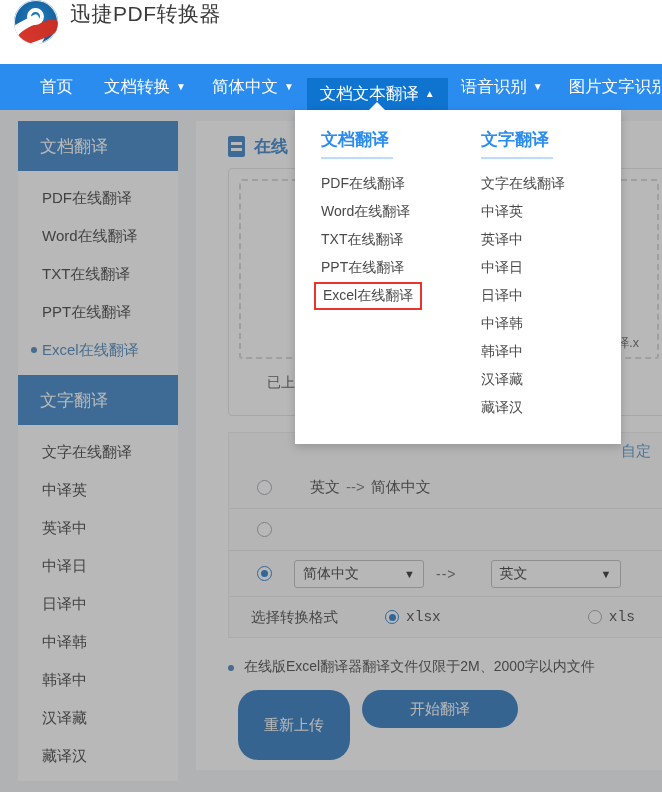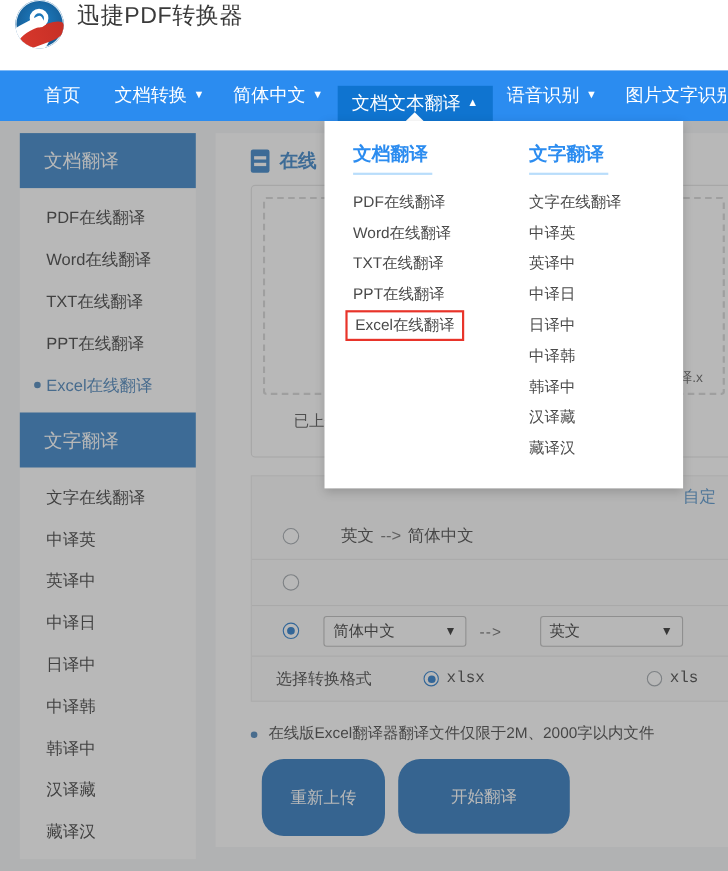--- a/index.html
+++ b/index.html
@@ -382,21 +382,21 @@
     color: #fff;
     border-radius: 20px;
     height: 38px;
     display: flex;
     align-items: center;
     justify-content: center;
     font-size: 15px;
     padding: 16px 26px;
     cursor: pointer;
   }
-  .btn.wide { padding: 15px 48px; }
+  .btn.wide { padding: 0 48px; }
 
   
   .mega {
     position: absolute;
     left: 295px;
     top: 110px;
     width: 326px;
     background: #ffffff;
     z-index: 40;
     box-shadow: 0 3px 9px rgba(0,0,0,0.18);

